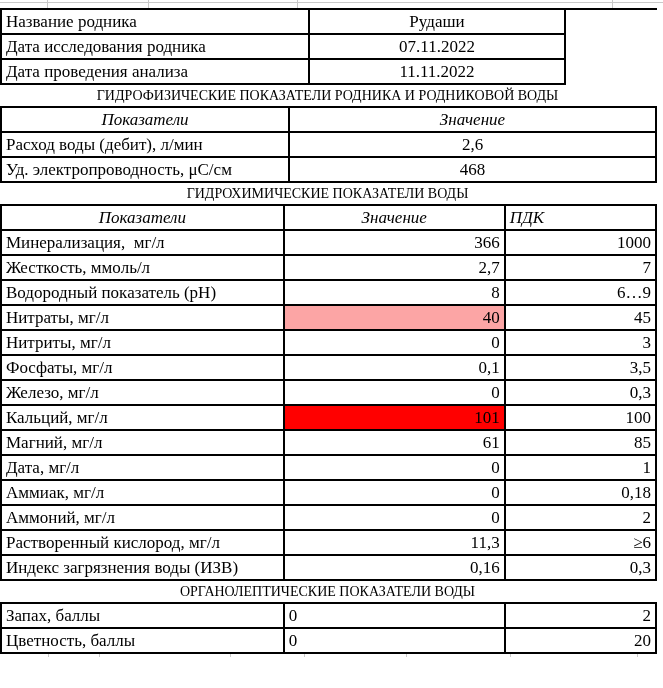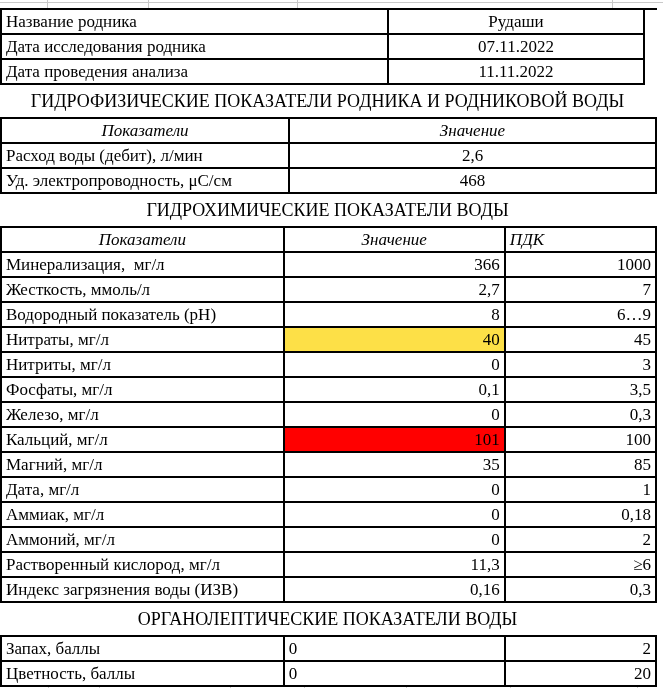--- a/index.html
+++ b/index.html
@@ -13,34 +13,34 @@
   .gs-bottom{height:3px;}
   .gridline-v{position:absolute;top:0;bottom:0;width:1px;background:#c9c9c9;}
   .gridline-h{position:absolute;left:0;right:0;height:1px;background:#c9c9c9;}
 
   
   .tbl{border-top:2px solid #000;border-left:2px solid #000;width:655px;}
   .row{display:flex;height:25px;box-sizing:border-box;}
   .cell{box-sizing:border-box;border-right:2px solid #000;border-bottom:2px solid #000;
         padding:0 4px;display:flex;align-items:center;overflow:hidden;
         white-space:pre;font-size:17px;line-height:21px;}
-  .c-label{width:387px;}
+  .c-label{width:308px;}
   .c-value{width:256px;justify-content:center;}
   .c-ind{width:288px;text-align:center;}
   .c-val-wide{width:367px;justify-content:center;}
   .c-val{width:225px;justify-content:flex-end;}
   .c-lim{width:154px;justify-content:flex-end;}
   .c-left{justify-content:flex-start;}
   .hdr{font-style:italic;}
   .hdr-center{justify-content:center;}
 
-  .section-title{height:32px;width:655px;display:flex;align-items:center;
-                 justify-content:center;font-size:18px;white-space:pre;}
+  .section-title{height:21px;width:655px;display:flex;align-items:center;
+                 justify-content:center;font-size:14px;white-space:pre;}
 
-  .hl-yellow{background:#fde047;}
+  .hl-yellow{background:#fca5a5;}
   .hl-red{background:#ff0000;}
 </style>
 </head>
 <body>
 
 <div class="sheet">
 
   <div class="gridstrip gs-top">
     <div class="gridline-h" style="top:2px"></div>
     <div class="gridline-v" style="left:47px"></div>
@@ -125,21 +125,21 @@
       <div class="cell c-val">0</div>
       <div class="cell c-lim">0,3</div>
     </div>
     <div class="row">
       <div class="cell c-ind">Кальций, мг/л</div>
       <div class="cell c-val hl-red">101</div>
       <div class="cell c-lim">100</div>
     </div>
     <div class="row">
       <div class="cell c-ind">Магний, мг/л</div>
-      <div class="cell c-val">35</div>
+      <div class="cell c-val">61</div>
       <div class="cell c-lim">85</div>
     </div>
     <div class="row">
       <div class="cell c-ind">Дата, мг/л</div>
       <div class="cell c-val">0</div>
       <div class="cell c-lim">1</div>
     </div>
     <div class="row">
       <div class="cell c-ind">Аммиак, мг/л</div>
       <div class="cell c-val">0</div>

